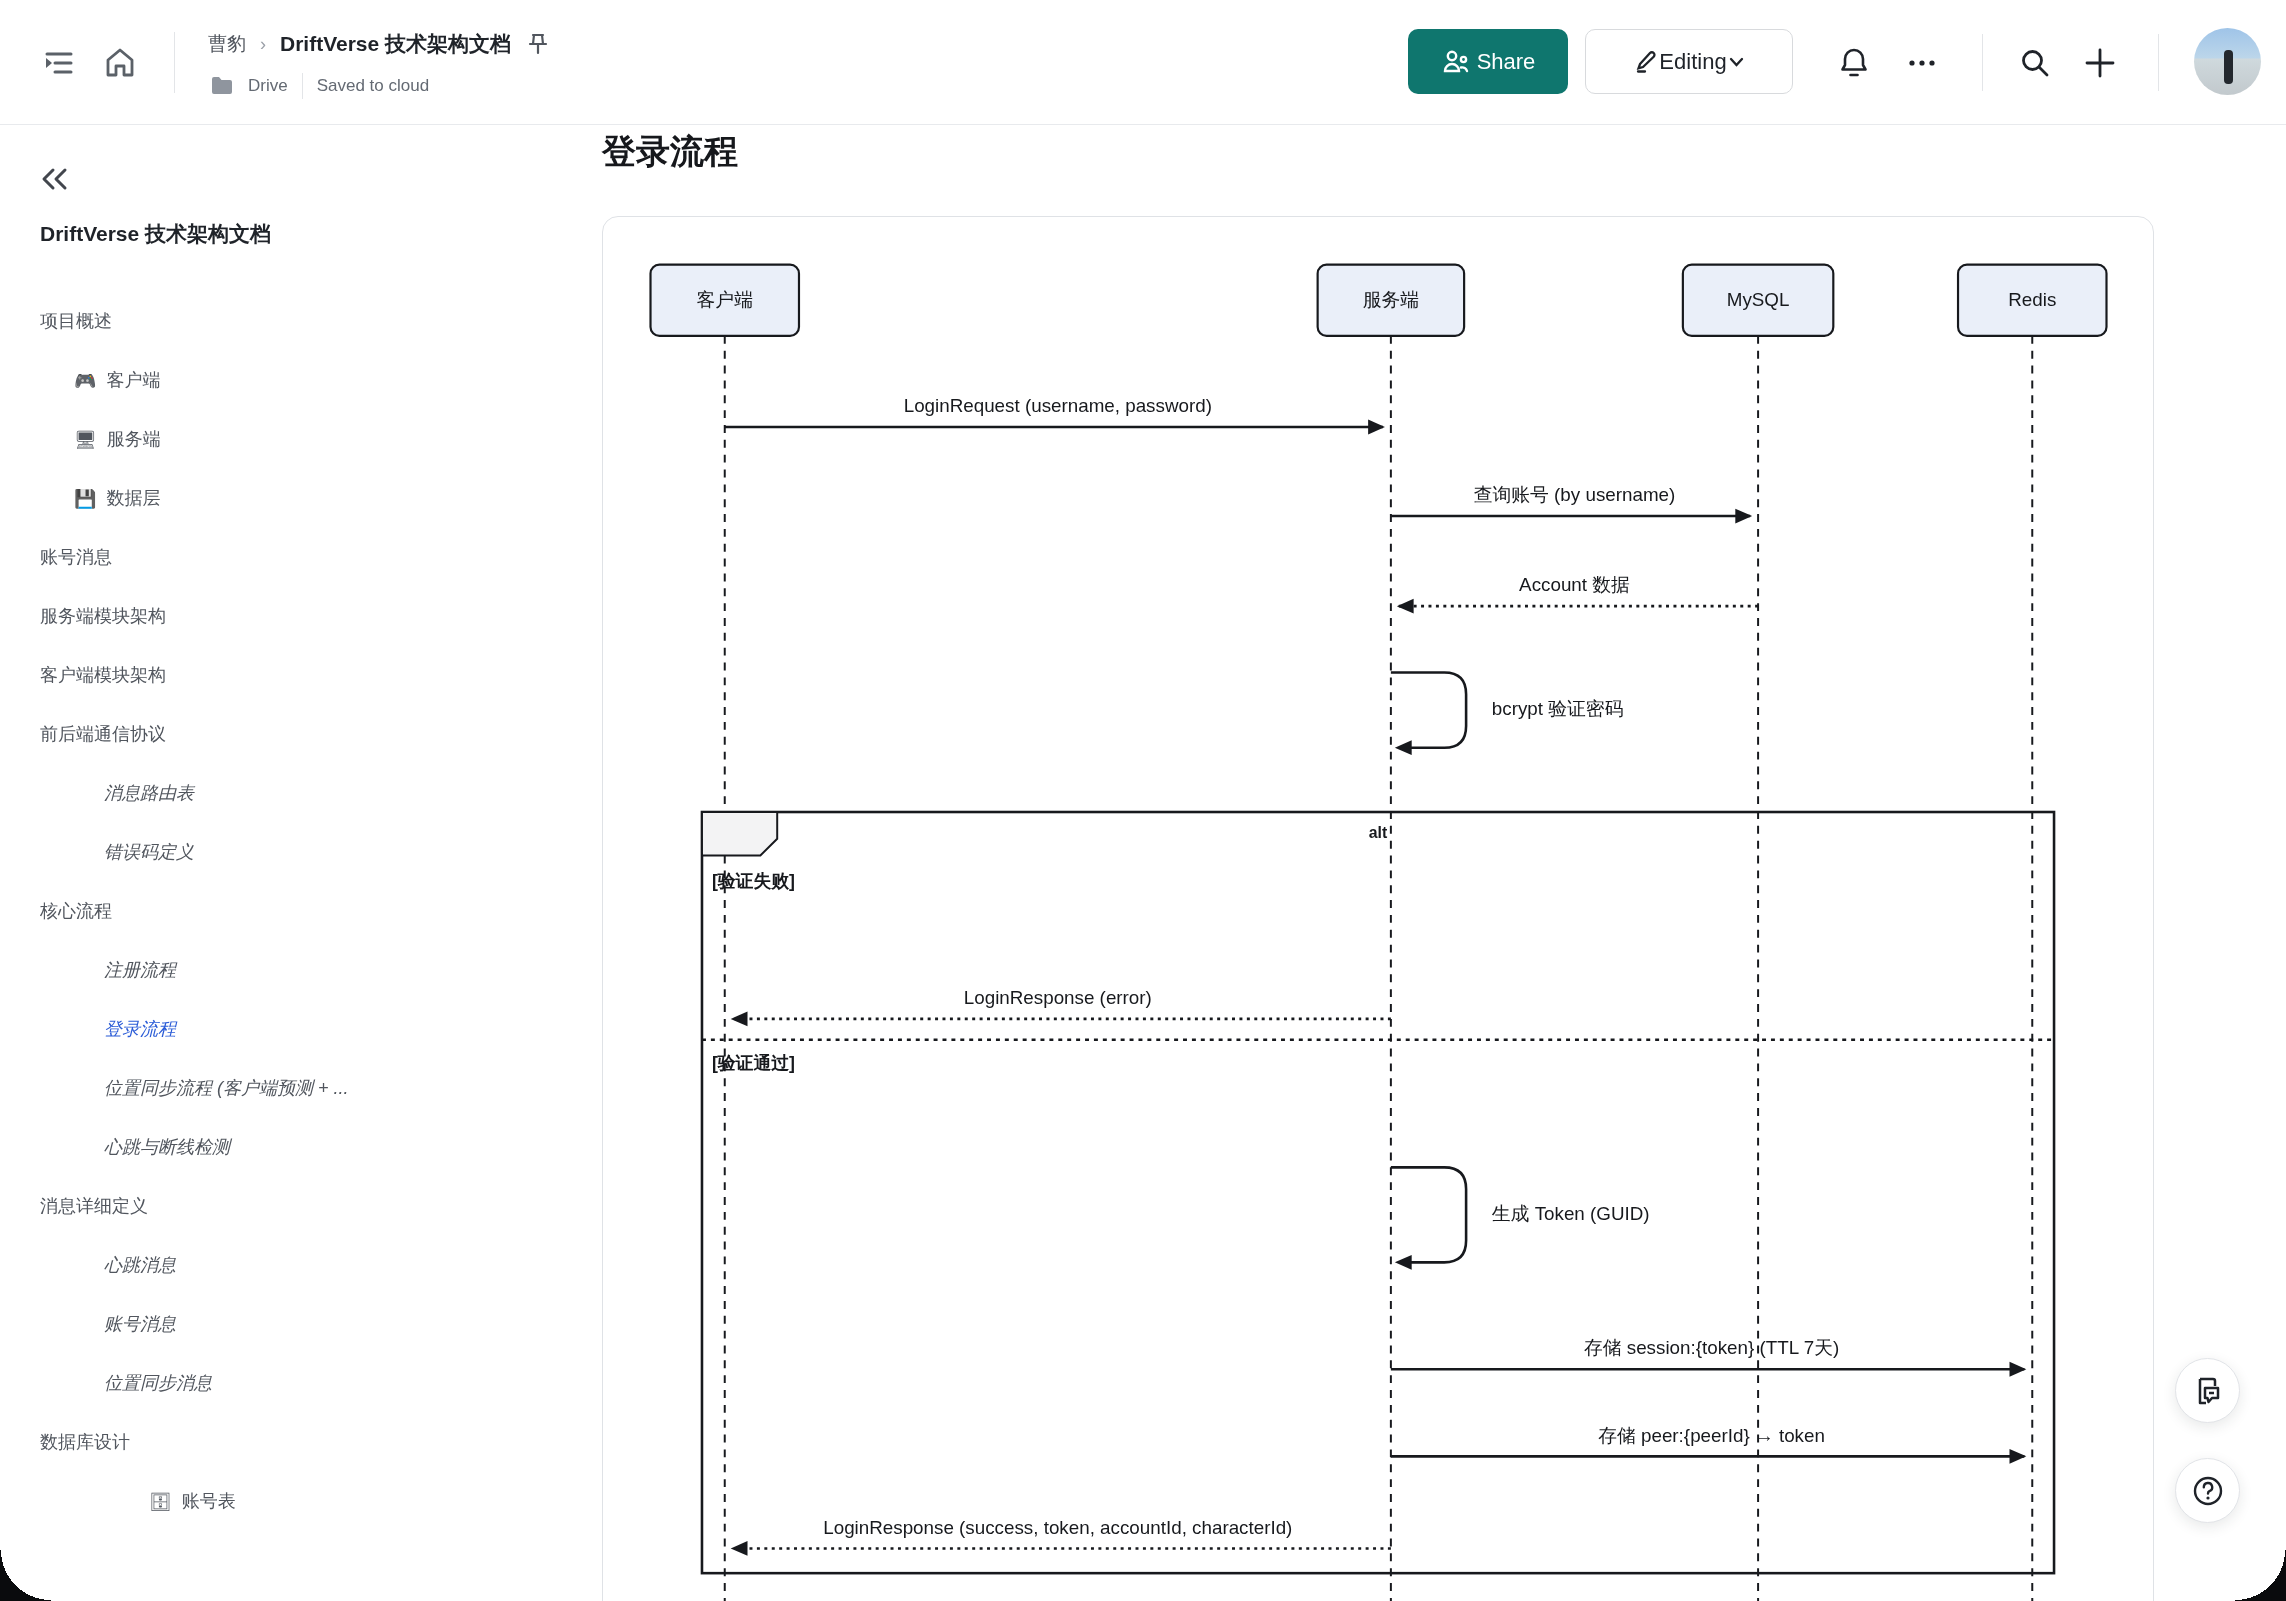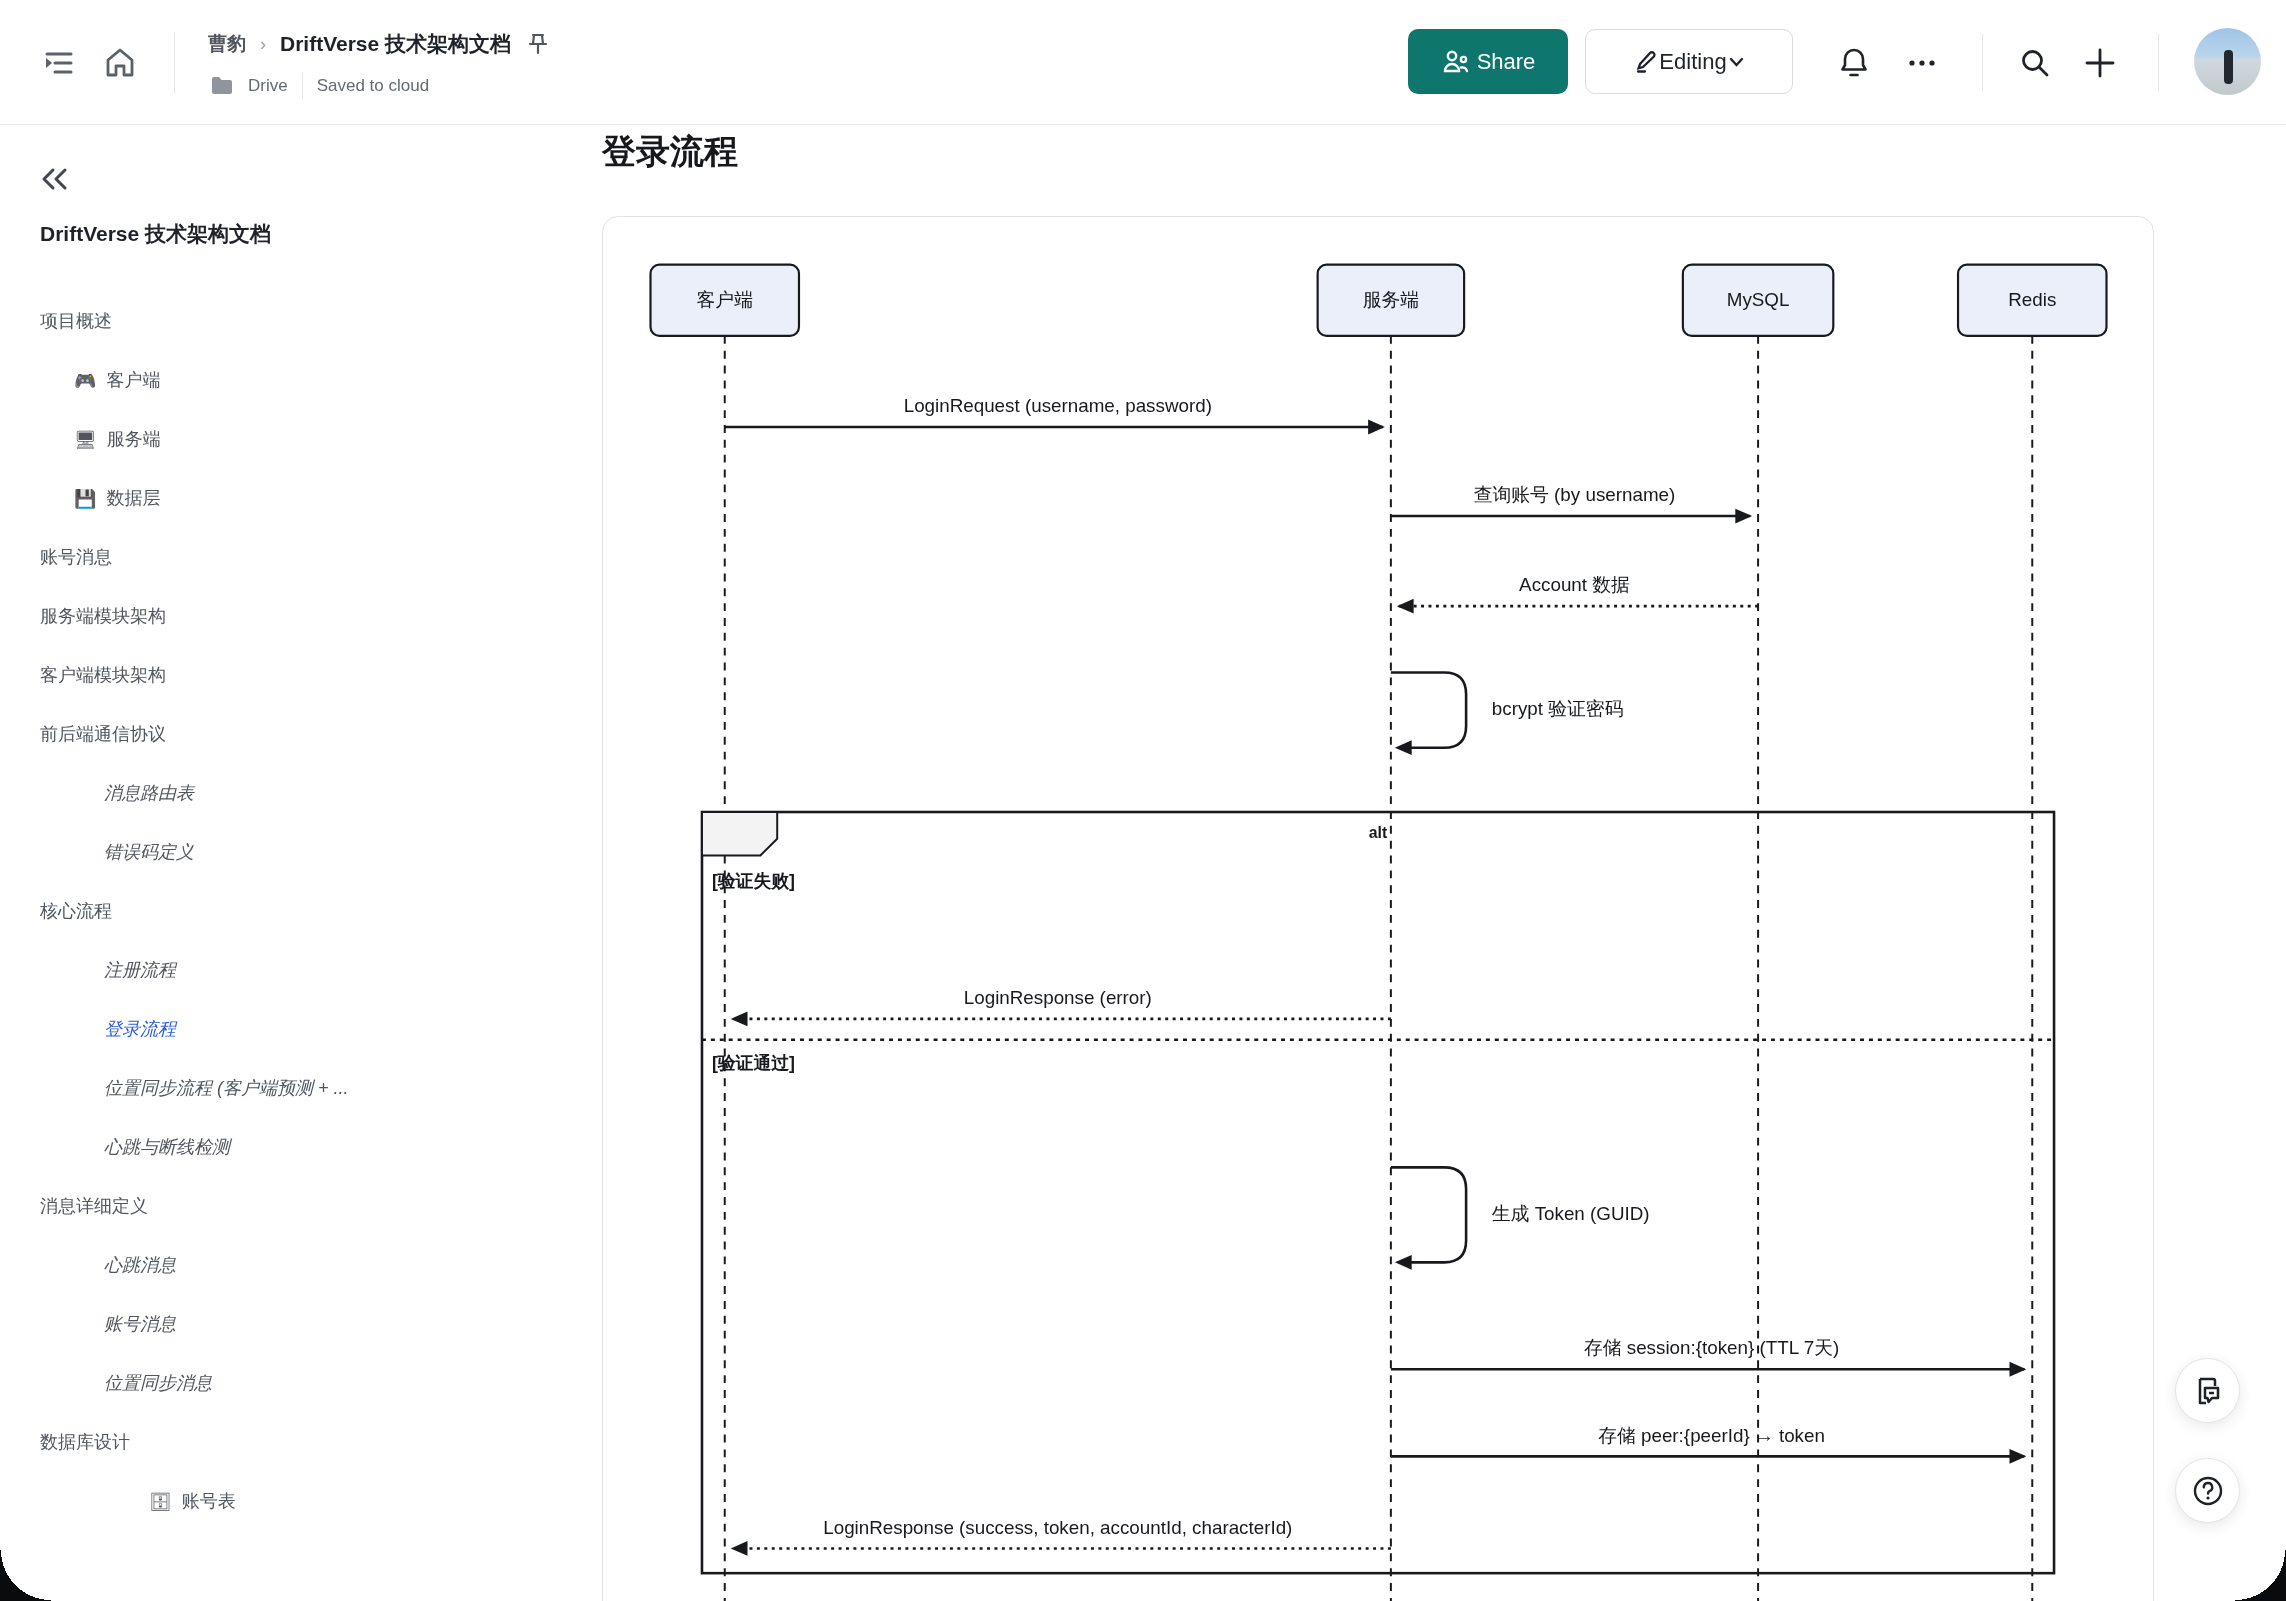--- a/index.html
+++ b/index.html
@@ -5,21 +5,21 @@
   * { margin:0; padding:0; box-sizing:border-box; }
   html,body { width:2287px; height:1602px; overflow:hidden; background:#fff;
     font-family:"Liberation Sans","DejaVu Sans",sans-serif; }
 
   
   #header { position:absolute; left:0; top:0; width:2287px; height:125px;
     background:#fff; border-bottom:1px solid #e8eaed; }
   .hicon { position:absolute; display:flex; align-items:center; justify-content:center; cursor:pointer; }
   .vdiv { position:absolute; width:1px; background:#e3e5e8; }
   #breadcrumb { position:absolute; left:208px; top:30px; display:flex; align-items:center; gap:14px; }
-  #bc-parent { font-size:19px; color:#51565e; cursor:pointer;font-weight:bold; }
+  #bc-parent { font-size:19px; color:#51565e; cursor:pointer; }
   #bc-sep { font-size:18px; color:#9ba0a8; }
   #bc-title { font-size:21px; font-weight:600; color:#1f2329; }
   #subline { position:absolute; left:210px; top:73px; display:flex; align-items:center; gap:14px; }
   #subline .txt { font-size:17px; color:#646a73; }
   #share-btn { position:absolute; left:1408px; top:29px; width:160px; height:65px;
     background:#0f766e; border-radius:10px; display:flex; align-items:center; justify-content:center;
     gap:6px; color:#fff; font-size:22px; cursor:pointer; }
   #mode-btn { position:absolute; left:1585px; top:29px; width:208px; height:65px;
     background:#fff; border:1.5px solid #d8dadd; border-radius:10px; display:flex;
     align-items:center; justify-content:center; color:#1f2329; font-size:22px; cursor:pointer; }

